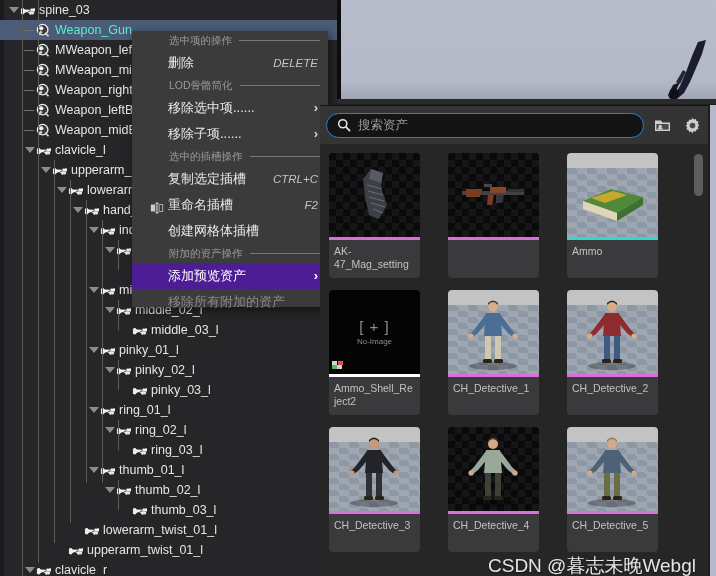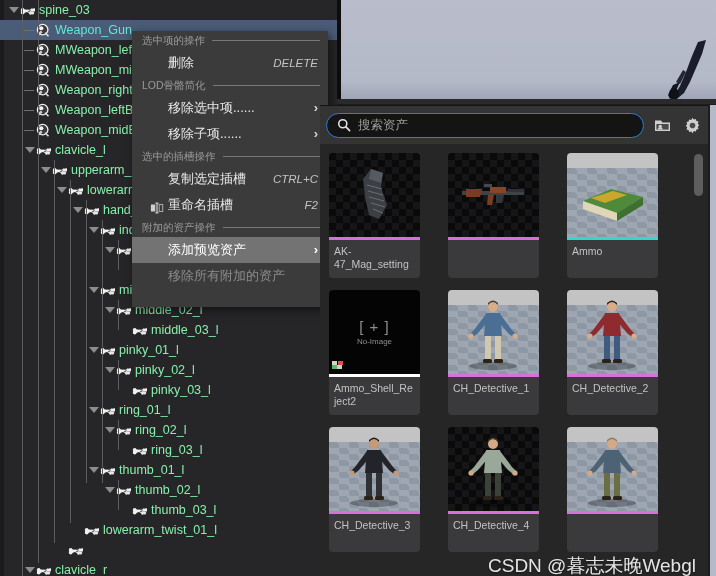--- a/index.html
+++ b/index.html
@@ -30,21 +30,21 @@
   
   #tree-panel {
     position: absolute; left: 0; top: 0; width: 337px; height: 576px;
     background: #262628; overflow: hidden;
   }
   #tree-panel .tp-left-edge {
     position:absolute; left:0; top:0; width:4px; height:100%; background:#1b1b1d;
   }
   .tree-row {
     position: relative; height: 20px; line-height: 20px;
-    white-space: nowrap; font-size: 12.5px; color: #86efac;
+    white-space: nowrap; font-size: 12.5px; color: #e5e5e5;
     padding-left: 0;
   }
   .tree-row.selected { background: #4b5c78; color: #5eead4; }
   .tree-row .tw {
     display: inline-block; vertical-align: top; height: 20px;
   }
   .arrow {
     display:inline-block; width:11px; height:20px; vertical-align: top;
     position: relative;
   }
@@ -71,35 +71,35 @@
 
   
   #ctx-menu {
     position: absolute; left: 132px; top: 31px; width: 196px; height: 276px;
     background: #3b3b3b; color:#e8e8e8;
     box-shadow: 2px 3px 9px rgba(0,0,0,0.55);
     font-size: 12.5px;
   }
   .ctx-section {
     display:flex; align-items:center; height: 19px; padding: 0 8px 0 10px;
-    color:#9a9a9a; font-size: 10.5px; gap:7px;
+    color:#9a9a9a; font-size: 10.5px; gap:7px;margin-left:27px;
   }
   .ctx-section .rule { flex:1; height:1px; background:#777; }
   .ctx-item {
     position: relative; height: 26px; line-height:26px;
     padding-left: 36px; padding-right: 10px;
     color:#e9e9e9; font-size: 13px; white-space:nowrap;
   }
   .ctx-item .shortcut {
     position:absolute; right: 10px; top: 0; color:#c4c4c4; font-size: 11.5px; font-style: italic;
   }
   .ctx-item .chev {
     position:absolute; right: 10px; top: 0; color:#d8d8d8; font-size: 13px; font-weight:bold;
   }
-  .ctx-item.highlight { background:#737373; color:#fff; }
+  .ctx-item.highlight { background:#4c1d95; color:#fff; }
   .ctx-item.highlight .chev { color:#fff; }
   .ctx-item.disabled { color:#8b8b8b; }
   .ctx-item .mini-ico {
     position:absolute; left: 18px; top: 6px; width:14px; height:14px;
   }
 
   
   #asset-panel {
     position:absolute; left:320px; top:105px; width:388px; height:471px;
     background:#262627; border-top:1px solid #141415;
@@ -326,21 +326,21 @@
               <path d="M2.6 11.8c-1 0-1.8-.8-1.8-1.7 0-.6.3-1.1.8-1.4-.5-.3-.8-.8-.8-1.4 0-1 .8-1.7 1.8-1.7.8 0 1.5.5 1.7 1.3l5.5 2.7c.3-.6.9-1 1.6-1 .5 0 .9.2 1.2.5.2-.1.5-.2.8-.2 1 0 1.8.8 1.8 1.7s-.8 1.7-1.8 1.7c-.3 0-.6-.1-.8-.2-.3.3-.7.5-1.2.5-1 0-1.8-.8-1.8-1.7v-.1L4.3 8.2c-.2.8-.9 1.3-1.7 1.3z" fill="#e6e6e6"></path>
               <path d="M3 5.6c-1 0-1.9.8-1.9 1.8 0 .6.3 1.2.9 1.5-.6.3-.9.8-.9 1.5 0 1 .8 1.8 1.9 1.8.9 0 1.6-.6 1.8-1.4l6.1-3.1c.3.7 1 1.1 1.8 1.1.3 0 .6-.1.9-.2.3.4.8.6 1.3.6 1 0 1.9-.8 1.9-1.8s-.8-1.8-1.9-1.8c-.5 0-1 .2-1.3.6-.3-.1-.6-.2-.9-.2-.8 0-1.5.5-1.8 1.1L4.8 7c-.2-.8-.9-1.4-1.8-1.4z" fill="#f0f0f0"></path>
             </svg></span><span class="lbl">thumb_03_l</span></div>
         <div class="tree-row"><span class="tw" style="width:72px"></span><span class="arrow none"></span><span class="ico"><svg width="15" height="14" viewBox="0 0 16 15">
               <path d="M2.6 11.8c-1 0-1.8-.8-1.8-1.7 0-.6.3-1.1.8-1.4-.5-.3-.8-.8-.8-1.4 0-1 .8-1.7 1.8-1.7.8 0 1.5.5 1.7 1.3l5.5 2.7c.3-.6.9-1 1.6-1 .5 0 .9.2 1.2.5.2-.1.5-.2.8-.2 1 0 1.8.8 1.8 1.7s-.8 1.7-1.8 1.7c-.3 0-.6-.1-.8-.2-.3.3-.7.5-1.2.5-1 0-1.8-.8-1.8-1.7v-.1L4.3 8.2c-.2.8-.9 1.3-1.7 1.3z" fill="#e6e6e6"></path>
               <path d="M3 5.6c-1 0-1.9.8-1.9 1.8 0 .6.3 1.2.9 1.5-.6.3-.9.8-.9 1.5 0 1 .8 1.8 1.9 1.8.9 0 1.6-.6 1.8-1.4l6.1-3.1c.3.7 1 1.1 1.8 1.1.3 0 .6-.1.9-.2.3.4.8.6 1.3.6 1 0 1.9-.8 1.9-1.8s-.8-1.8-1.9-1.8c-.5 0-1 .2-1.3.6-.3-.1-.6-.2-.9-.2-.8 0-1.5.5-1.8 1.1L4.8 7c-.2-.8-.9-1.4-1.8-1.4z" fill="#f0f0f0"></path>
             </svg></span><span class="lbl">lowerarm_twist_01_l</span></div>
         <div class="tree-row"><span class="tw" style="width:56px"></span><span class="arrow none"></span><span class="ico"><svg width="15" height="14" viewBox="0 0 16 15">
               <path d="M2.6 11.8c-1 0-1.8-.8-1.8-1.7 0-.6.3-1.1.8-1.4-.5-.3-.8-.8-.8-1.4 0-1 .8-1.7 1.8-1.7.8 0 1.5.5 1.7 1.3l5.5 2.7c.3-.6.9-1 1.6-1 .5 0 .9.2 1.2.5.2-.1.5-.2.8-.2 1 0 1.8.8 1.8 1.7s-.8 1.7-1.8 1.7c-.3 0-.6-.1-.8-.2-.3.3-.7.5-1.2.5-1 0-1.8-.8-1.8-1.7v-.1L4.3 8.2c-.2.8-.9 1.3-1.7 1.3z" fill="#e6e6e6"></path>
               <path d="M3 5.6c-1 0-1.9.8-1.9 1.8 0 .6.3 1.2.9 1.5-.6.3-.9.8-.9 1.5 0 1 .8 1.8 1.9 1.8.9 0 1.6-.6 1.8-1.4l6.1-3.1c.3.7 1 1.1 1.8 1.1.3 0 .6-.1.9-.2.3.4.8.6 1.3.6 1 0 1.9-.8 1.9-1.8s-.8-1.8-1.9-1.8c-.5 0-1 .2-1.3.6-.3-.1-.6-.2-.9-.2-.8 0-1.5.5-1.8 1.1L4.8 7c-.2-.8-.9-1.4-1.8-1.4z" fill="#f0f0f0"></path>
-            </svg></span></div>
+            </svg></span><span class="lbl">upperarm_twist_01_l</span></div>
         <div class="tree-row"><span class="tw" style="width:24px"></span><span class="arrow down"></span><span class="ico"><svg width="15" height="14" viewBox="0 0 16 15">
               <path d="M2.6 11.8c-1 0-1.8-.8-1.8-1.7 0-.6.3-1.1.8-1.4-.5-.3-.8-.8-.8-1.4 0-1 .8-1.7 1.8-1.7.8 0 1.5.5 1.7 1.3l5.5 2.7c.3-.6.9-1 1.6-1 .5 0 .9.2 1.2.5.2-.1.5-.2.8-.2 1 0 1.8.8 1.8 1.7s-.8 1.7-1.8 1.7c-.3 0-.6-.1-.8-.2-.3.3-.7.5-1.2.5-1 0-1.8-.8-1.8-1.7v-.1L4.3 8.2c-.2.8-.9 1.3-1.7 1.3z" fill="#e6e6e6"></path>
               <path d="M3 5.6c-1 0-1.9.8-1.9 1.8 0 .6.3 1.2.9 1.5-.6.3-.9.8-.9 1.5 0 1 .8 1.8 1.9 1.8.9 0 1.6-.6 1.8-1.4l6.1-3.1c.3.7 1 1.1 1.8 1.1.3 0 .6-.1.9-.2.3.4.8.6 1.3.6 1 0 1.9-.8 1.9-1.8s-.8-1.8-1.9-1.8c-.5 0-1 .2-1.3.6-.3-.1-.6-.2-.9-.2-.8 0-1.5.5-1.8 1.1L4.8 7c-.2-.8-.9-1.4-1.8-1.4z" fill="#f0f0f0"></path>
             </svg></span><span class="lbl">clavicle_r</span></div>
       </div>
   <div class="guide" style="left: 22px; top: 0px; height: 576px;"></div>
       <div class="guide" style="left: 38px; top: 0px; height: 153px;"></div>
       <div class="guide" style="left: 38px; top: 153px; height: 410px;"></div>
       <div class="guide" style="left: 54px; top: 160px; height: 383px;"></div>
       <div class="guide" style="left: 70px; top: 180px; height: 343px;"></div>
@@ -370,20 +370,21 @@
         <span class="rule"></span>
       </div>
       <div class="ctx-item"><span>复制选定插槽</span><span class="shortcut">CTRL+C</span></div>
       <div class="ctx-item"><span class="mini-ico"><svg width="14" height="14" viewBox="0 0 16 16">
             <rect x="1" y="4" width="5" height="8" fill="#cfcfcf"></rect>
             <line x1="8" y1="2.5" x2="8" y2="13.5" stroke="#cfcfcf" stroke-width="1.4"></line>
             <line x1="6.2" y1="2.5" x2="9.8" y2="2.5" stroke="#cfcfcf" stroke-width="1.4"></line>
             <line x1="6.2" y1="13.5" x2="9.8" y2="13.5" stroke="#cfcfcf" stroke-width="1.4"></line>
             <rect x="10.5" y="4" width="4" height="8" fill="none" stroke="#a9a9a9" stroke-width="1.2"></rect>
           </svg></span><span>重命名插槽</span><span class="shortcut">F2</span></div>
+      <div class="ctx-item"><span>创建网格体插槽</span></div>
       <div class="ctx-section">
         <span>附加的资产操作</span>
         <span class="rule"></span>
       </div>
       <div class="ctx-item highlight"><span>添加预览资产</span><span class="chev">›</span></div>
       <div class="ctx-item disabled"><span>移除所有附加的资产</span></div>
     </div>
 
   <div id="asset-panel">
 
@@ -575,20 +576,21 @@
                   <path d="M52 24 L64 40 L68 44 L65 47 L60 43 L49 30 Z" fill="#4e6276"></path>
                   <circle cx="23" cy="46" r="2.6" fill="#d4a988"></circle>
                   <circle cx="67" cy="46" r="2.6" fill="#d4a988"></circle>
                   <path d="M37 46 L43 46 L43 70 L37 70 Z" fill="#6a6e42"></path>
                   <path d="M47 46 L53 46 L53 70 L47 70 Z" fill="#6a6e42"></path>
                   <rect x="35" y="69" width="9" height="4" rx="1.5" fill="#2c2318"></rect>
                   <rect x="46" y="69" width="9" height="4" rx="1.5" fill="#2c2318"></rect>
                 </svg></div>
             </div>
             <div class="accent" style="background:#d96fd9"></div>
+            <div class="caption">CH_Detective_5</div>
           </div>
         </div>
       </div>
 
     <div id="asset-scrollbar">
       <div id="asset-scroll-thumb"></div>
     </div>
   </div>
 
   <div id="right-strip"></div>

